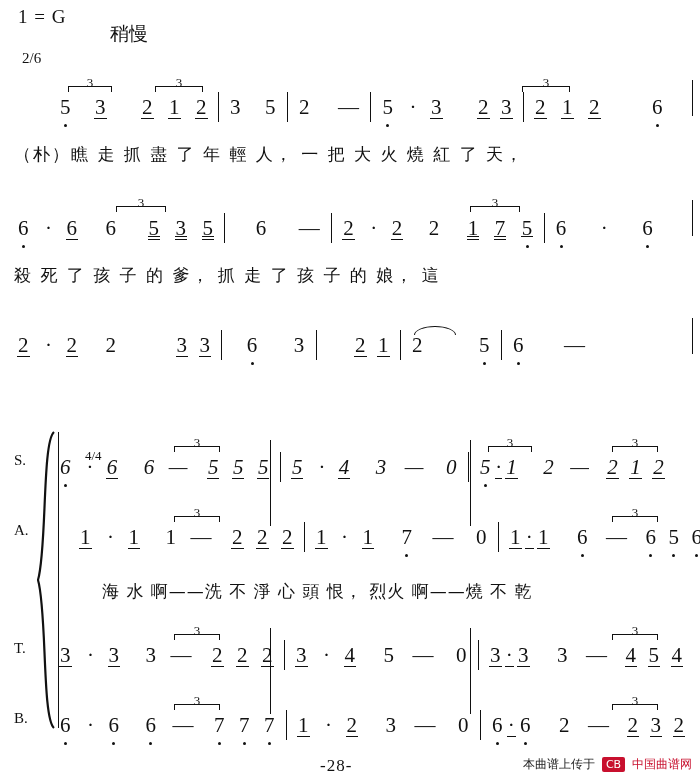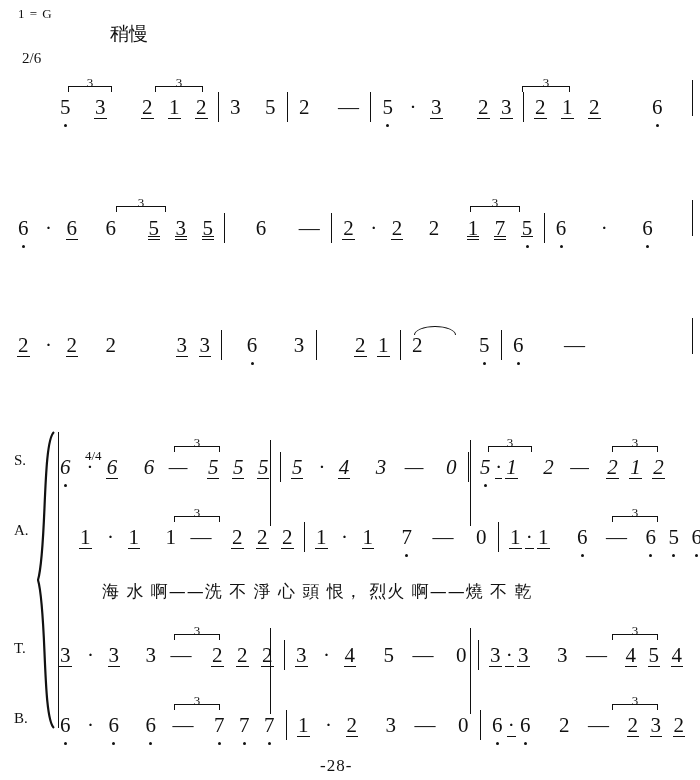--- a/index.html
+++ b/index.html
@@ -20,21 +20,21 @@
     width: 700px;
     height: 780px;
   }
 
   
   .abs { position: absolute; }
 
   
   .key-sig {
     left: 18px; top: 6px;
-    font-size: 13px;
+    font-size: 19px;
     letter-spacing: 1px;
     font-family: "Liberation Serif", serif;
   }
   .tempo {
     left: 110px; top: 21px;
     font-size: 19px;
     font-family: Liberation Sans, sans-serif;
   }
   .meter-top {
     left: 22px; top: 50px;
@@ -214,20 +214,21 @@
     <span class="num">3</span>
       <span class="brk"></span>
   </div>
   <div class="abs trip" style="left:522px; top:78px; width:48px;">
     <span class="num">3</span>
       <span class="brk"></span>
   </div>
 
   <div class="abs barline-v" style="left:692px; top:80px; height:36px;"></div>
 
+  <div class="abs lyricrow" style="left:14px; top:143px; letter-spacing:2px;">（朴）瞧 走 抓 盡 了 年 輕 人， 一 把 大 火 燒 紅 了 天，</div>
 
   <div class="abs noterow" style="left:18px; top:213px;">
     <span class="note u1 dotlow">6</span>
     <span style="display:inline-block;width:6px"></span>
     <span class="note">·</span>
     <span style="display:inline-block;width:4px"></span>
     <span class="note u1">6</span>
     <span style="display:inline-block;width:18px"></span>
     <span class="note">6</span>
     <span style="display:inline-block;width:22px"></span>
@@ -265,20 +266,21 @@
   <div class="abs trip" style="left:116px; top:198px; width:50px;">
     <span class="num">3</span>
       <span class="brk"></span>
   </div>
   <div class="abs trip" style="left:470px; top:198px; width:50px;">
     <span class="num">3</span>
       <span class="brk"></span>
   </div>
   <div class="abs barline-v" style="left:692px; top:200px; height:36px;"></div>
 
+  <div class="abs lyricrow" style="left:14px; top:264px; letter-spacing:2px;">殺 死 了 孩 子 的 爹， 抓 走 了 孩 子 的 娘， 這</div>
 
   <div class="abs noterow" style="left:18px; top:330px;">
     <span class="note u1">2</span>
     <span style="display:inline-block;width:6px"></span>
     <span class="note">·</span>
     <span style="display:inline-block;width:4px"></span>
     <span class="note u1">2</span>
     <span style="display:inline-block;width:18px"></span>
     <span class="note">2</span>
     <span style="display:inline-block;width:50px"></span>
@@ -535,14 +537,19 @@
   <div class="abs trip" style="left:174px; top:696px; width:46px;">
     <span class="num">3</span>
       <span class="brk"></span>
   </div>
   <div class="abs trip" style="left:612px; top:696px; width:46px;">
     <span class="num">3</span>
       <span class="brk"></span>
   </div>
 
   <div class="abs pagenum" style="left:320px; top:756px;">-28-</div>
+  <div class="abs credit" style="right:8px; top:756px;">
+    <span>本曲谱上传于</span>
+    <span class="credit-badge">CB</span>
+    <span class="credit-site">中国曲谱网</span>
+  </div>
 
 </div>
 
 </body></html>

